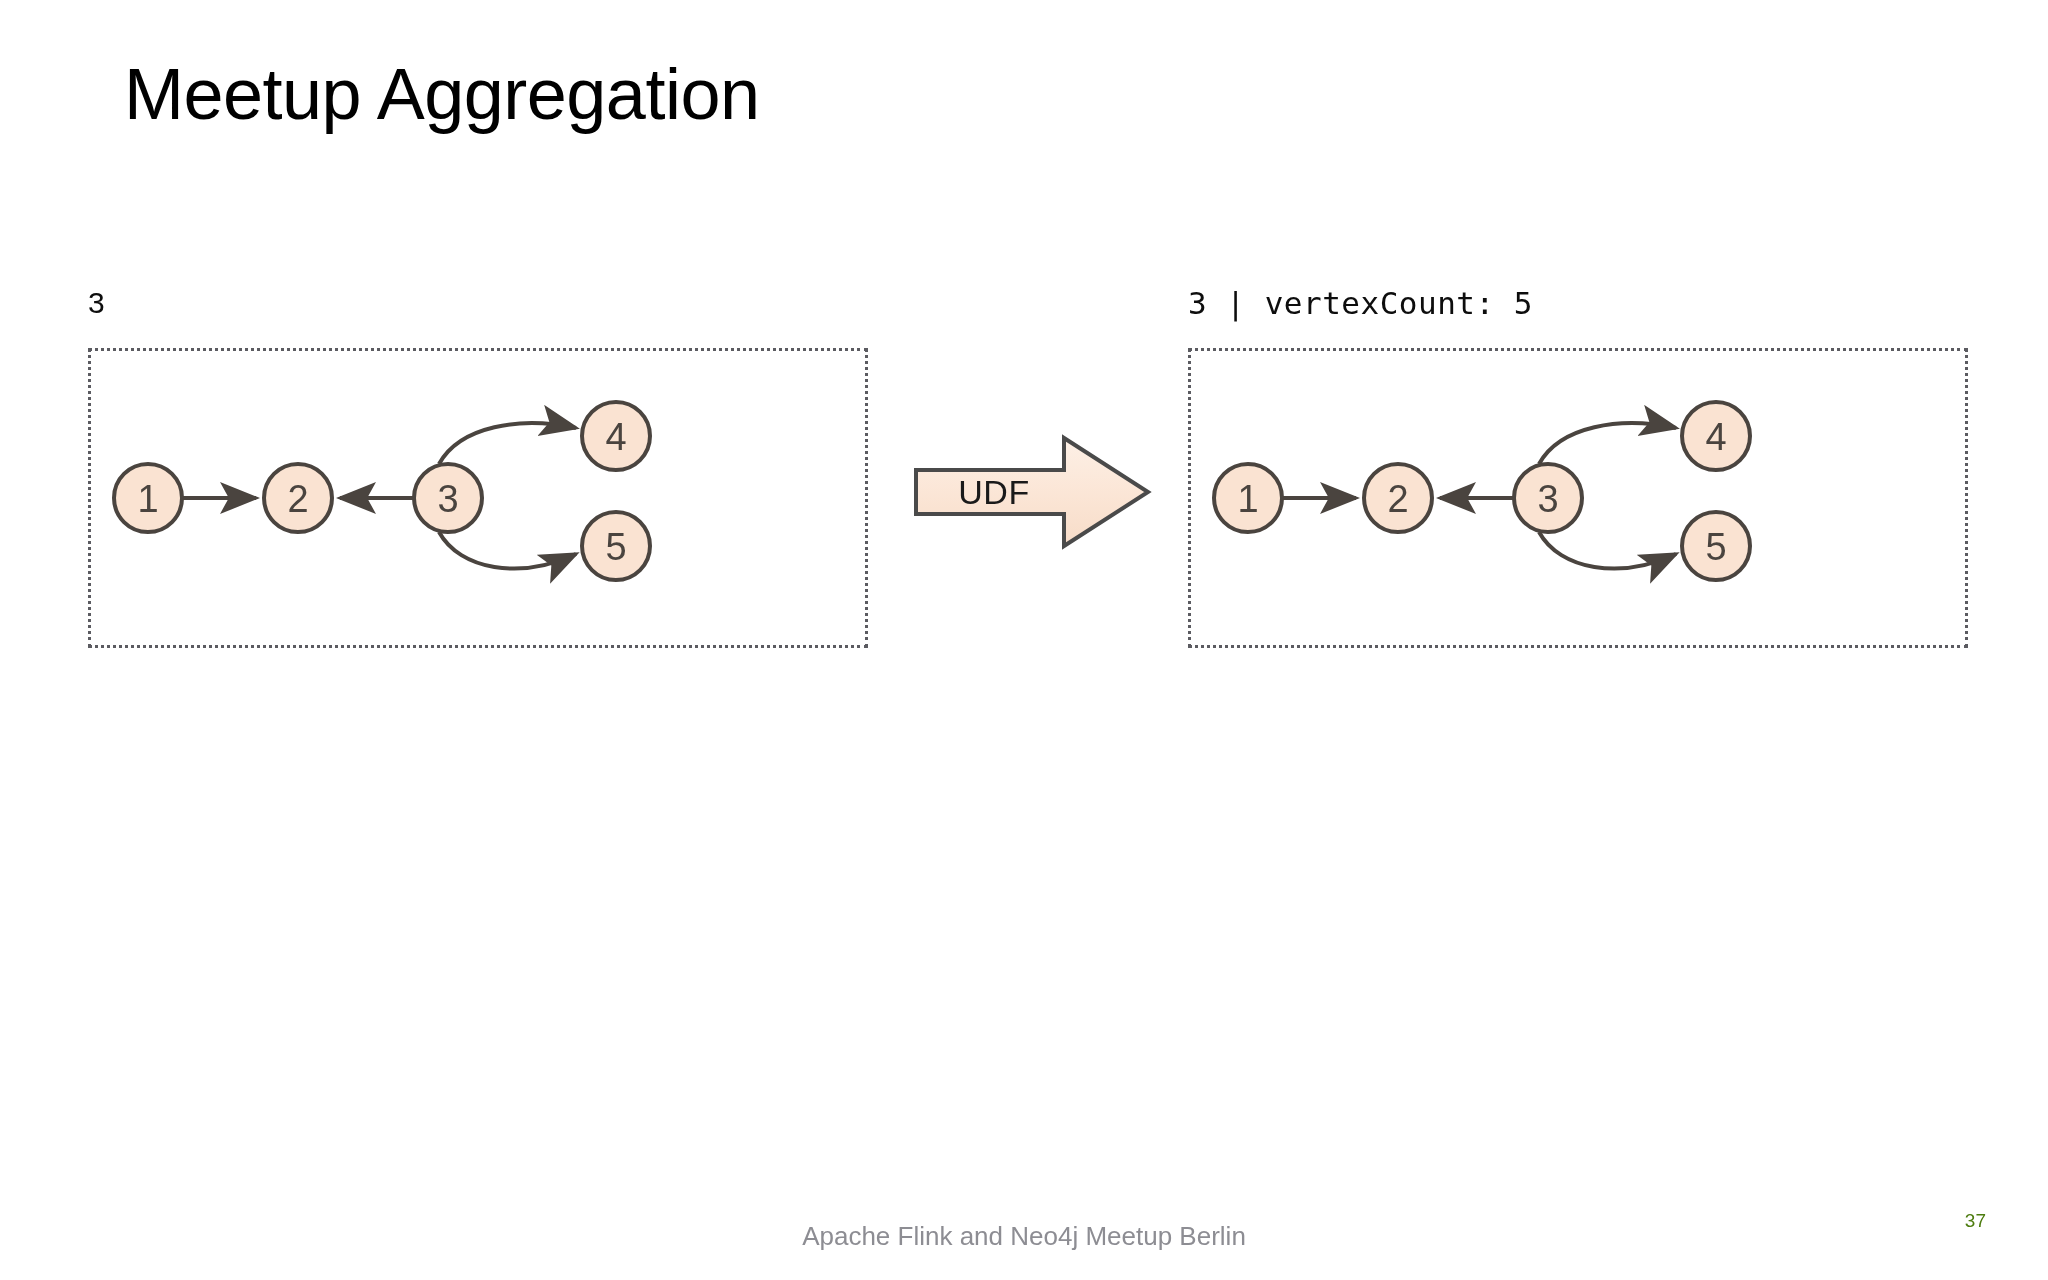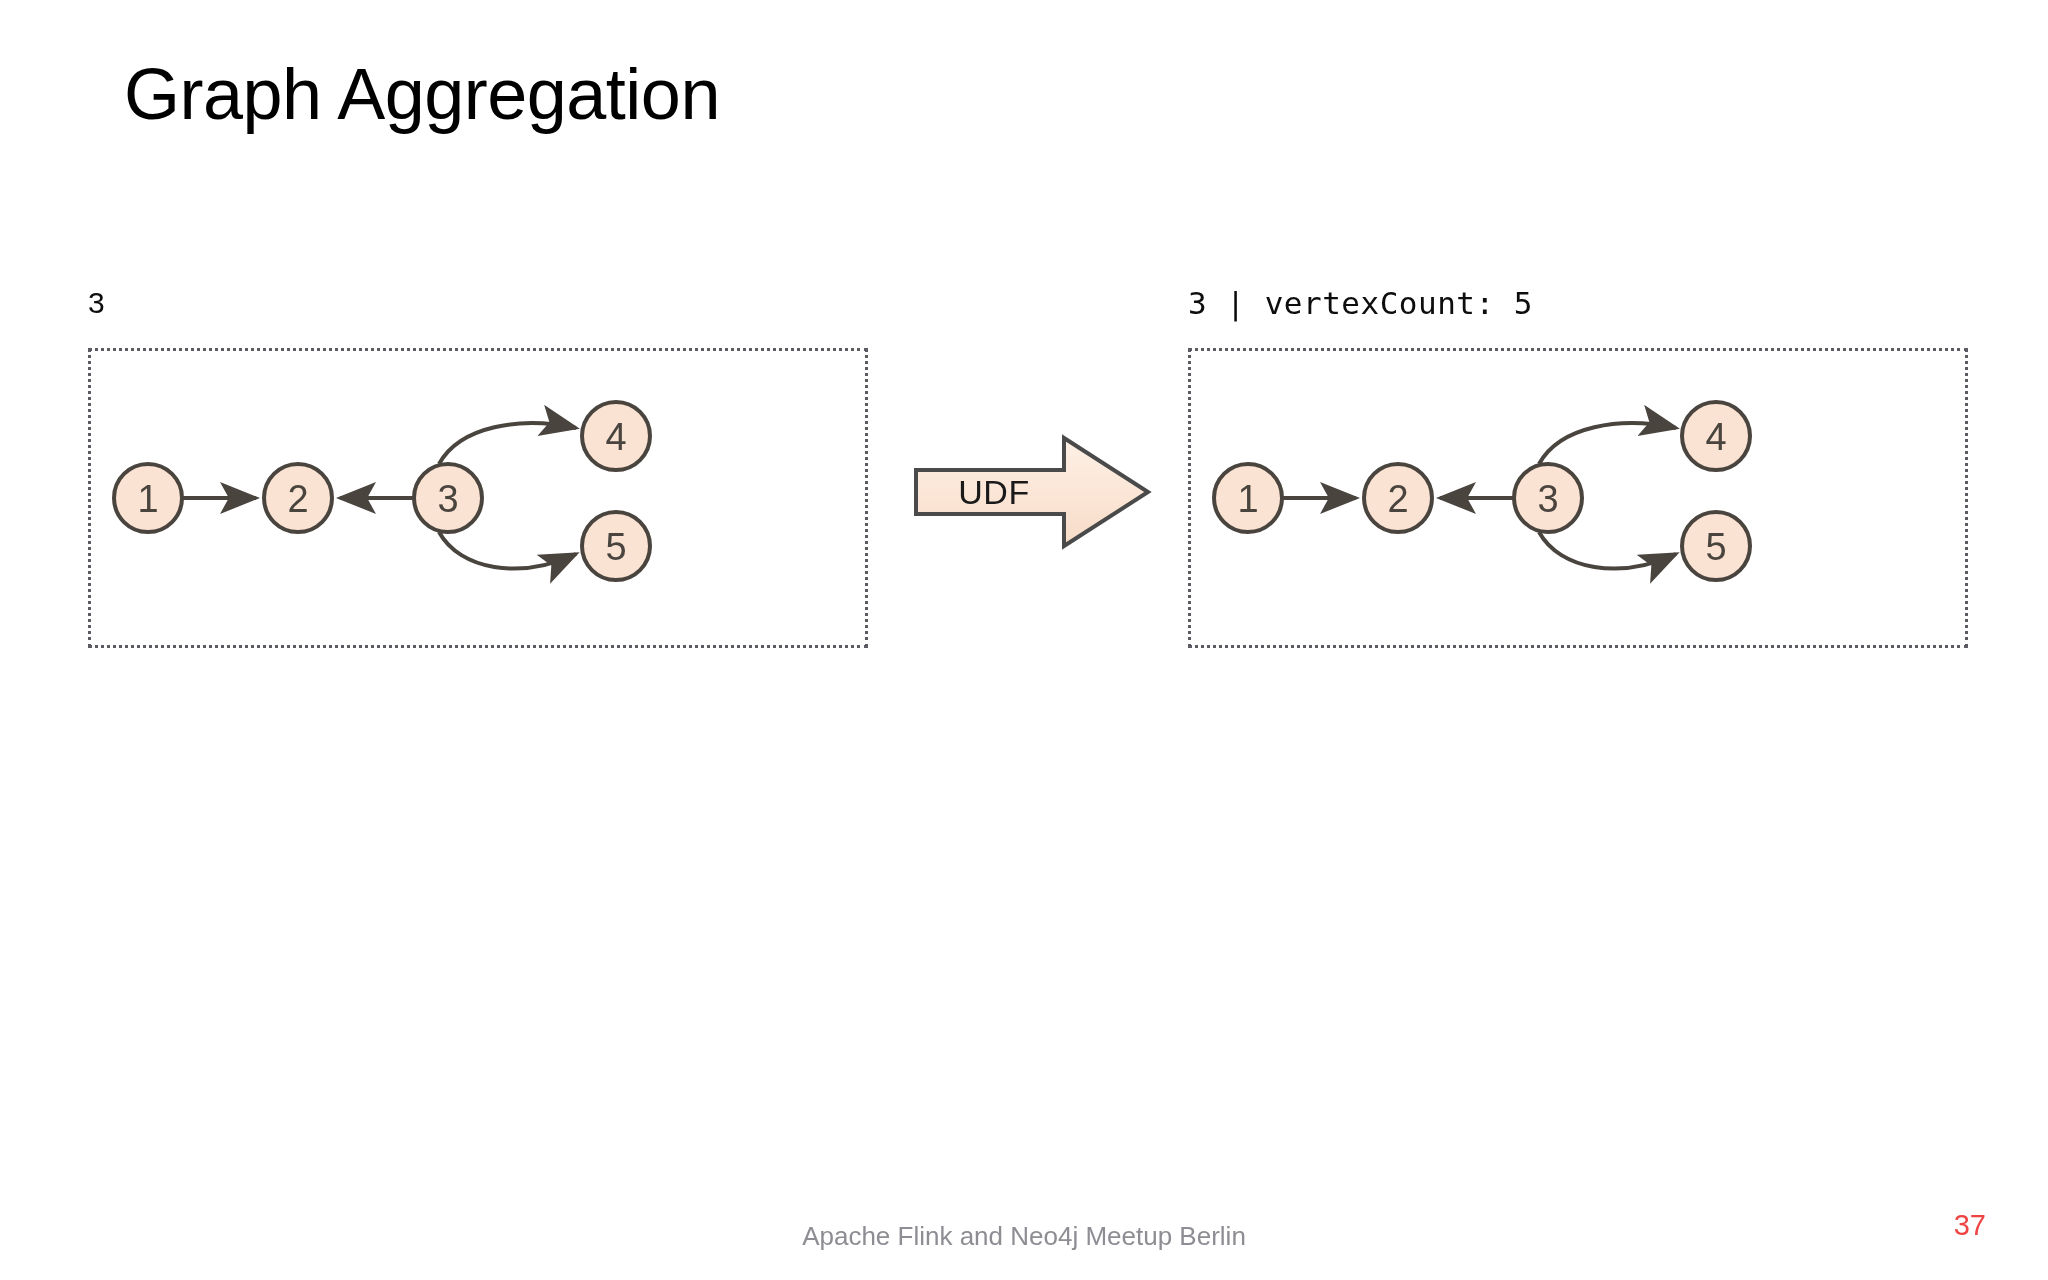--- a/index.html
+++ b/index.html
@@ -135,29 +135,29 @@
     text-align: center;
     font-size: 26px;
     color: #8d8d93;
     line-height: 1;
     margin-top: 12px;
   }
   .footer-page {
     position: absolute;
     right: 62px;
     top: 1211px;
-    font-size: 29px;
-    color: #ef4444;
+    font-size: 19px;
+    color: #4d7c0f;
     line-height: 1;
   }
 </style>
 </head>
 <body>
 
-<div class="slide-title">Graph Aggregation</div>
+<div class="slide-title">Meetup Aggregation</div>
 
 <div class="panel panel-left">
 
   <div class="panel-label">3</div>
 
   <div class="panel-box"></div>
 
   <svg class="graph-svg" viewBox="0 0 780 300">
     <defs>
       <marker id="ahL" markerWidth="10" markerHeight="10" refX="9" refY="4" orient="auto" markerUnits="strokeWidth">

